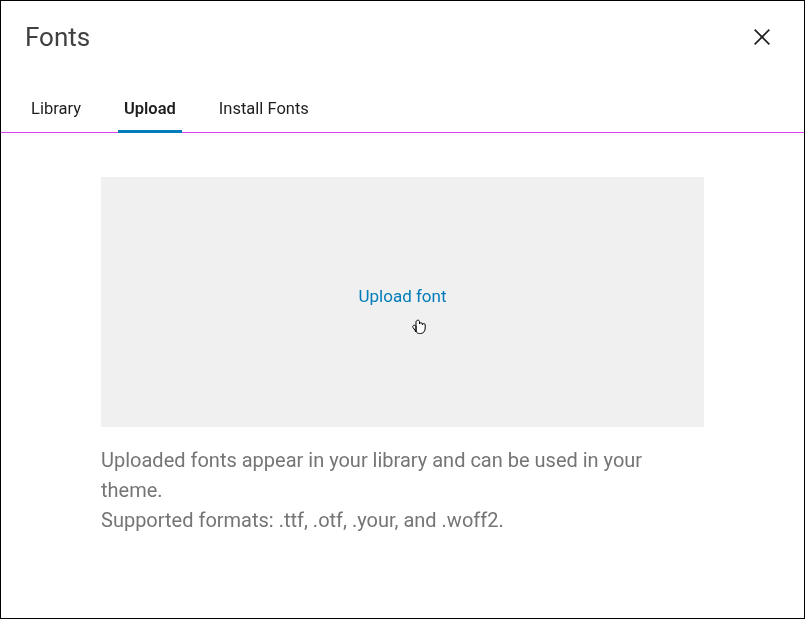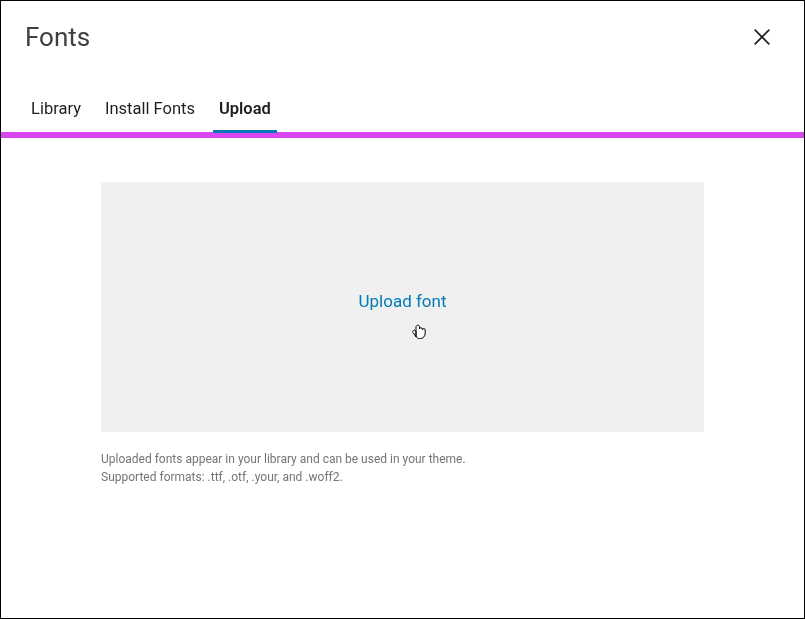--- a/index.html
+++ b/index.html
@@ -34,23 +34,23 @@
       justify-content: center;
       cursor: pointer;
       color: #1e1e1e;
     }
     .close-btn svg {
       width: 22px;
       height: 22px;
     }
     .tabs {
       display: flex;
-      gap: 12px;
+      gap: 31px;
       padding: 0 24px;
-      border-bottom: 6px solid #d946ef;
+      border-bottom: 1px solid #d946ef;
       margin-top: 20px;
     }
     .tab {
       padding: 12px 6px 14px 6px;
       font-size: 16.5px;
       color: #1e1e1e;
       cursor: pointer;
       position: relative;
     }
     .tab.active {
@@ -89,42 +89,42 @@
       position: absolute;
       left: 50%;
       top: 50%;
       transform: translate(6px, 12px);
       width: 20px;
       height: 22px;
       pointer-events: none;
     }
     .helper-text {
       margin-top: 18px;
-      font-size: 12px;
+      font-size: 20px;
       color: #757575;
       line-height: 1.5;
     }
   </style>
 </head>
 <body>
 
 <div class="header">
   <h1 class="title">Fonts</h1>
   <div class="close-btn">
     <svg viewBox="0 0 24 24" fill="none" stroke="currentColor" stroke-width="1.8">
       <line x1="4" y1="4" x2="20" y2="20"></line>
       <line x1="20" y1="4" x2="4" y2="20"></line>
     </svg>
   </div>
 </div>
 
 <div class="tabs">
   <div class="tab">Library</div>
+  <div class="tab active">Upload</div>
   <div class="tab">Install Fonts</div>
-  <div class="tab active">Upload</div>
 </div>
 
 <div class="content">
   <div class="dropzone">
     <span class="upload-link">Upload font</span>
     <svg class="cursor-icon" viewBox="0 0 20 22">
       <path d="M7 18 L7 8 C7 7 8 6.2 9 6.2 C10 6.2 10.5 7 10.5 8 L10.5 10 C10.5 9.3 11.2 8.8 12 8.8 C12.8 8.8 13.4 9.3 13.4 10 L13.4 10.8 C13.4 10.1 14 9.6 14.8 9.6 C15.6 9.6 16.2 10.1 16.2 10.8 L16.2 14 C16.2 17 14.5 19.5 11.5 19.5 L10.5 19.5 C8.5 19.5 7.8 18.5 6.5 17 L4 13.5 C3.5 12.8 3.8 11.8 4.6 11.4 C5.4 11 6.3 11.3 6.8 12 L7 12.3 Z" fill="#fff" stroke="#000" stroke-width="1" stroke-linejoin="round"></path>
     </svg>
   </div>
   <div class="helper-text">

